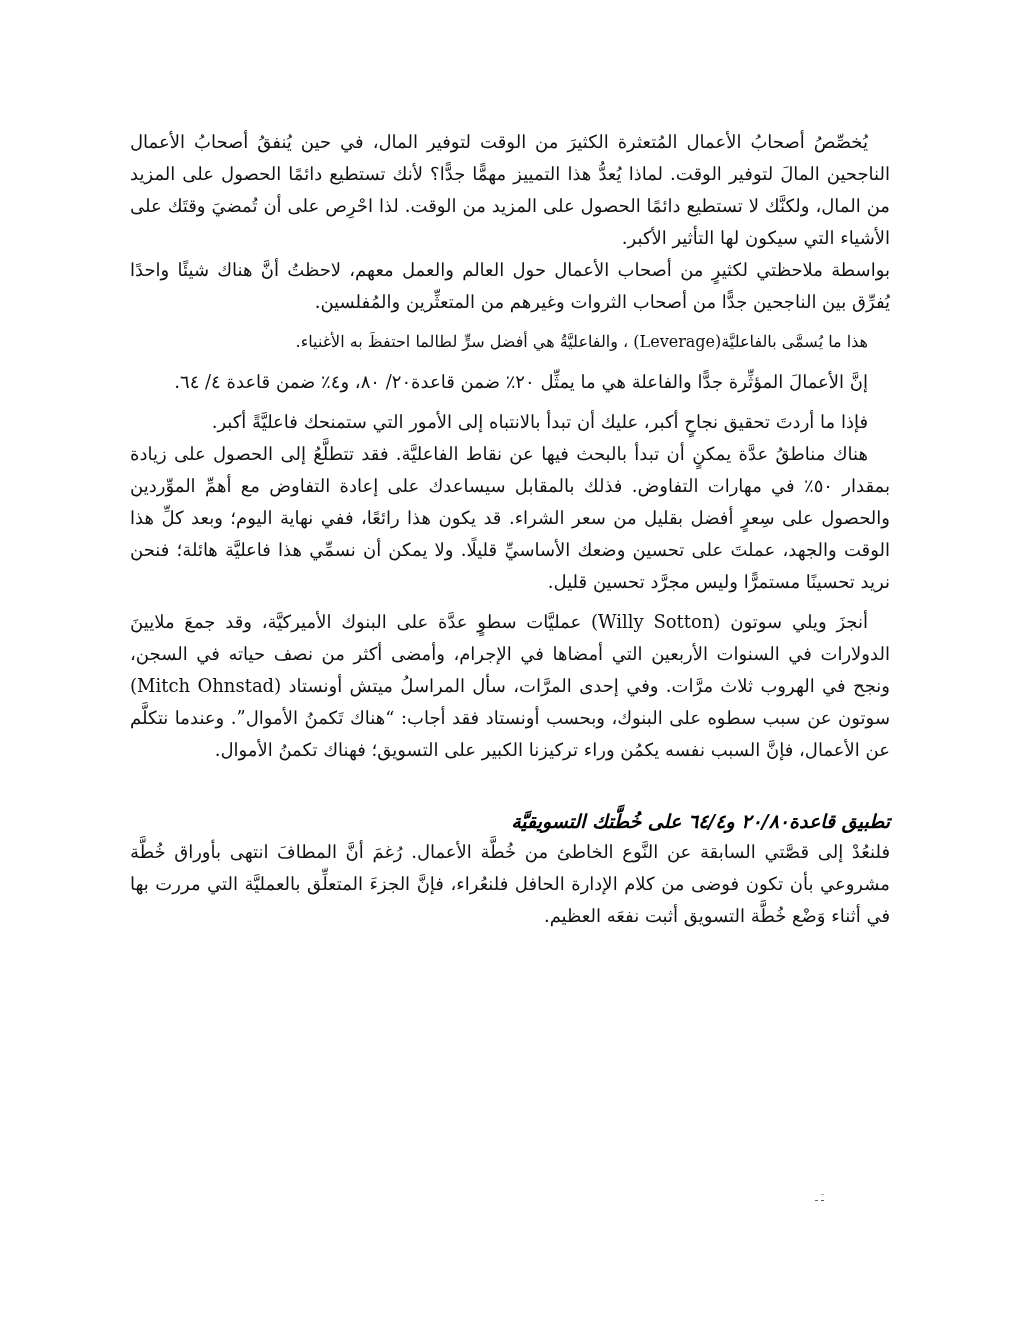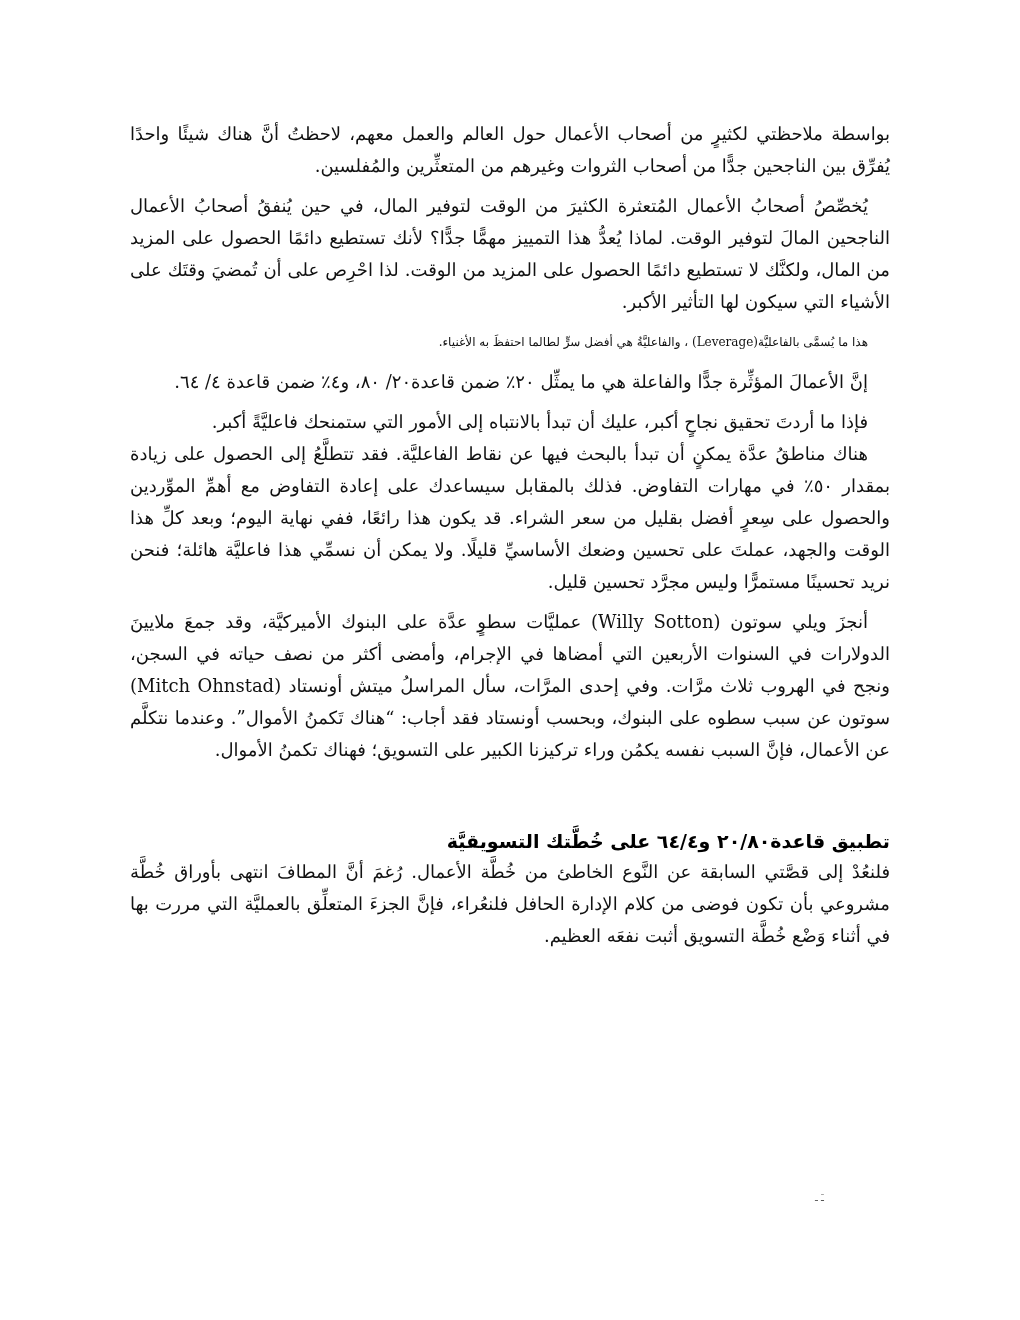--- a/index.html
+++ b/index.html
@@ -32,43 +32,43 @@
       color: #000;
     }
     .para {
       font-size: 18px;
       line-height: 32px;
       margin: 0;
       text-align-last: right;
     }
     .indent { text-indent: 22px; }
     .small {
-      font-size: 12px;
+      font-size: 16px;
       line-height: 32px;
       margin-left: 40px;
     }
     .gap-s { margin-top: 8px; }
-    .gap-l { margin-top: 60px; }
+    .gap-l { margin-top: 40px; font-style: italic; }
     .footer-mark {
       position: absolute;
       left: 815px;
       top: 1192px;
       font-size: 10px;
       color: #555;
     }
   </style>
 </head>
 <body>
 
 <div class="page">
 
 
+  <p class="para indent gap-s">يُخصِّصُ أصحابُ الأعمال المُتعثرة الكثيرَ من الوقت لتوفير المال، في حين يُنفقُ أصحابُ الأعمال الناجحين المالَ لتوفير الوقت. لماذا يُعدُّ هذا التمييز مهمًّا جدًّا؟ لأنك تستطيع دائمًا الحصول على المزيد من المال، ولكنَّك لا تستطيع دائمًا الحصول على المزيد من الوقت. لذا احْرِص على أن تُمضيَ وقتَك على الأشياء التي سيكون لها التأثير الأكبر.</p>
+
   <p class="para">بواسطة ملاحظتي لكثيرٍ من أصحاب الأعمال حول العالم والعمل معهم، لاحظتُ أنَّ هناك شيئًا واحدًا يُفرِّق بين الناجحين جدًّا من أصحاب الثروات وغيرهم من المتعثِّرين والمُفلسين.</p>
-
-  <p class="para indent gap-s">يُخصِّصُ أصحابُ الأعمال المُتعثرة الكثيرَ من الوقت لتوفير المال، في حين يُنفقُ أصحابُ الأعمال الناجحين المالَ لتوفير الوقت. لماذا يُعدُّ هذا التمييز مهمًّا جدًّا؟ لأنك تستطيع دائمًا الحصول على المزيد من المال، ولكنَّك لا تستطيع دائمًا الحصول على المزيد من الوقت. لذا احْرِص على أن تُمضيَ وقتَك على الأشياء التي سيكون لها التأثير الأكبر.</p>
 
   <p class="para indent small gap-s">هذا ما يُسمَّى بالفاعليَّة(Leverage) ، والفاعليَّةُ هي أفضل سرٍّ لطالما احتفظَ به الأغنياء.</p>
 
   <p class="para indent gap-s">إنَّ الأعمالَ المؤثِّرة جدًّا والفاعلة هي ما يمثِّل ٢٠٪ ضمن قاعدة٢٠/ ٨٠، و٤٪ ضمن قاعدة ٤/ ٦٤.</p>
 
   <p class="para indent gap-s">فإذا ما أردتَ تحقيق نجاحٍ أكبر، عليك أن تبدأ بالانتباه إلى الأمور التي ستمنحك فاعليَّةً أكبر.</p>
 
   <p class="para indent">هناك مناطقُ عدَّة يمكنٍ أن تبدأ بالبحث فيها عن نقاط الفاعليَّة. فقد تتطلَّعُ إلى الحصول على زيادة بمقدار ٥٠٪ في مهارات التفاوض. فذلك بالمقابل سيساعدك على إعادة التفاوض مع أهمِّ الموِّردين والحصول على سِعرٍ أفضل بقليل من سعر الشراء. قد يكون هذا رائعًا، ففي نهاية اليوم؛ وبعد كلِّ هذا الوقت والجهد، عملتَ على تحسين وضعك الأساسيِّ قليلًا. ولا يمكن أن نسمِّي هذا فاعليَّة هائلة؛ فنحن نريد تحسينًا مستمرًّا وليس مجرَّد تحسين قليل.</p>
 
 

